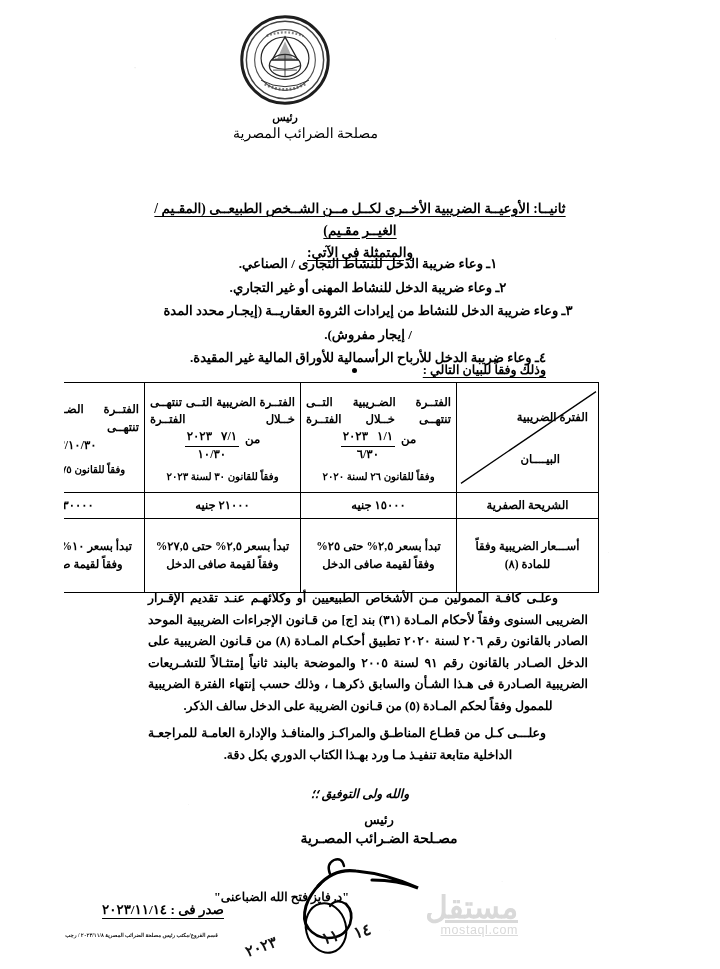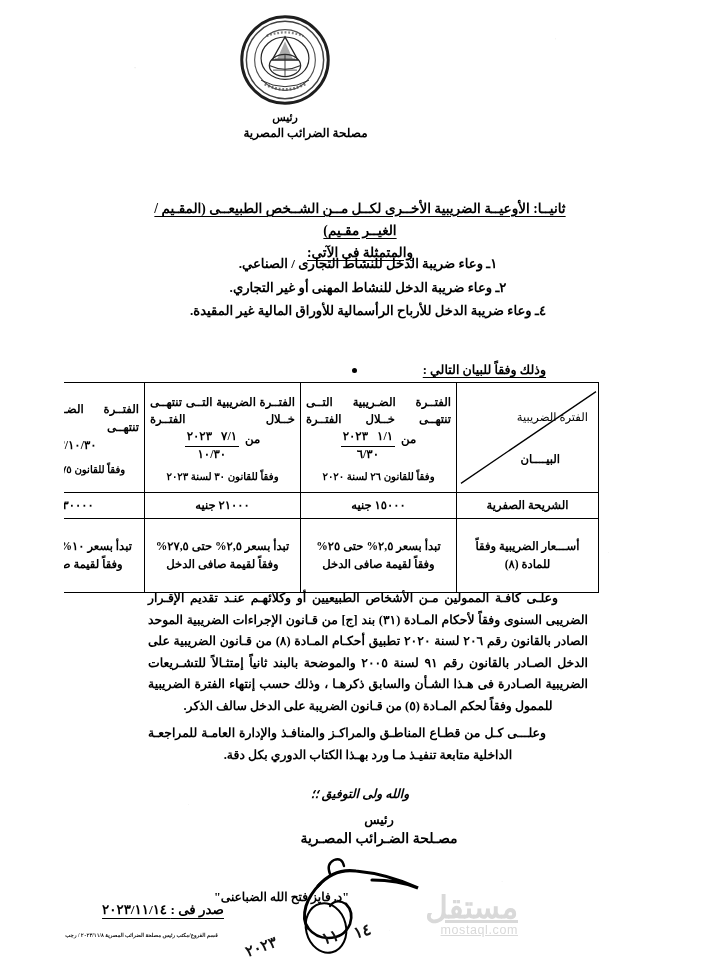--- a/index.html
+++ b/index.html
@@ -63,22 +63,22 @@
     margin-top: 4px;
     margin-right: 150px;
     line-height: 1.35;
   }
   .header-titles .ln1 {
     font-size: 11px;
     font-weight: bold;
     letter-spacing: .2px;
   }
   .header-titles .ln2 {
-    font-size: 12px;
-    font-weight: bold;
+    font-size: 14px;
+    font-weight: normal;
     letter-spacing: .2px;
     margin-left: 41px;
   }
 
   
   .section-heading {
     position: absolute;
     top: 198px;
     right: 88px;
     left: 88px;
@@ -164,21 +164,21 @@
     position: absolute;
     inset: 0;
     width: 100%;
     height: 100%;
   }
   .hdr-top {
     position: absolute;
     top: 26px;
     right: 10px;
     font-size: 11.6px;
-    font-weight: normal;
+    font-weight: bold;
   }
   .hdr-bot {
     position: absolute;
     bottom: 24px;
     right: 38px;
     font-size: 11.6px;
     font-weight: bold;
     letter-spacing: 1px;
   }
 
@@ -368,20 +368,21 @@
   </div>
 
   <div class="section-heading">
     <div><span class="u">ثانيــا: الأوعيــة الضريبية الأخــرى لكــل مــن الشــخص الطبيعــى (المقـيم / الغيــر مقـيم)</span></div>
     <div><span class="u">والمتمثلة فى الآتى:</span></div>
   </div>
 
   <div class="numbered-list">
     <div class="li">١ـ وعاء ضريبة الدخل للنشاط التجارى / الصناعي.</div>
     <div class="li">٢ـ وعاء ضريبة الدخل للنشاط المهنى أو غير التجاري.</div>
+    <div class="li l3">٣ـ وعاء ضريبة الدخل للنشاط من إيرادات الثروة العقاريــة (إيجـار محدد المدة / إيجار مفروش).</div>
     <div class="li">٤ـ وعاء ضريبة الدخل للأرباح الرأسمالية للأوراق المالية غير المقيدة.</div>
   </div>
 
   <div class="bullet-line">
     <span class="bullet-text">وذلك وفقاً للبيان التالي :</span>
     <span class="bullet-dot"></span>
   </div>
 
   <table class="tax-table">
     <colgroup>

